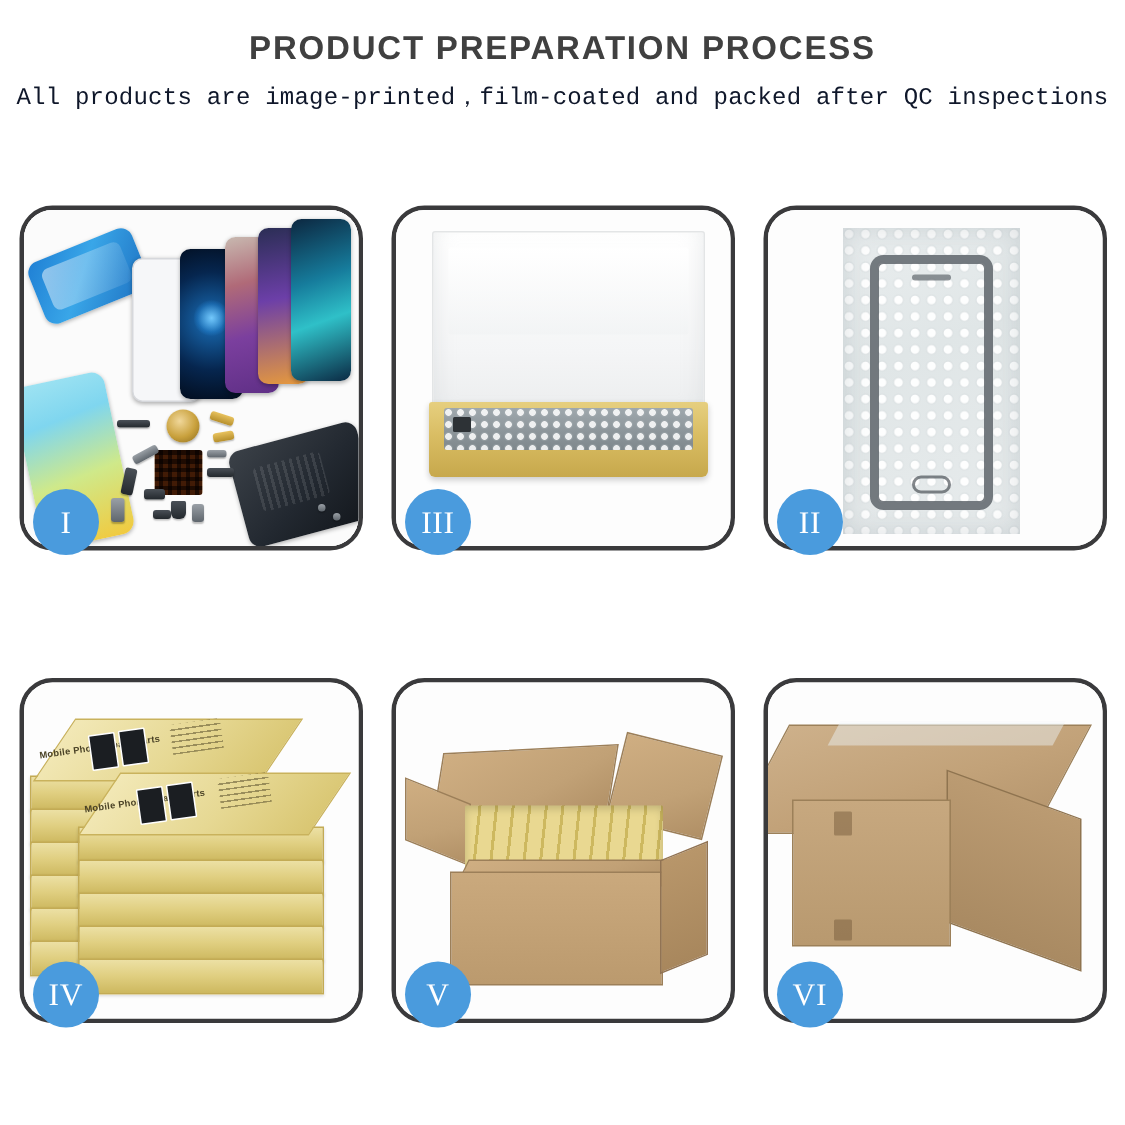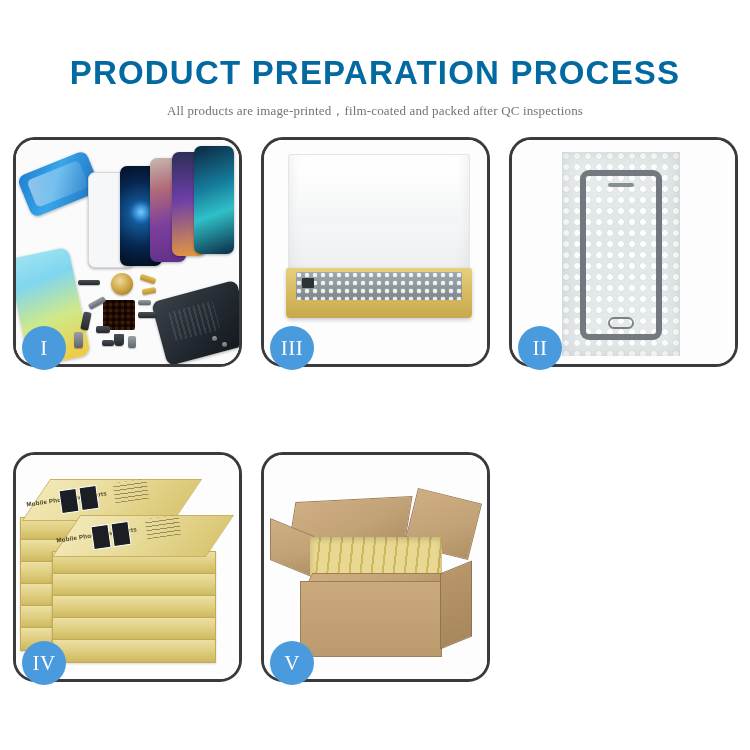--- a/index.html
+++ b/index.html
@@ -17,37 +17,37 @@
 
   
   #header {
     position: absolute;
     top: 0; left: 0;
     width: 750px;
     text-align: center;
   }
   #page-title {
     margin: 0;
-    padding-top: 56px;
+    padding-top: 20px;
     font-family: "Liberation Sans", sans-serif;
-    font-size: 33px;
+    font-size: 22px;
     font-weight: 700;
     letter-spacing: 1.2px;
-    color: #0369a1;
+    color: #404040;
     line-height: 1.05;
     white-space: nowrap;
   }
   #page-subtitle {
     margin: 0;
     padding-top: 11px;
-    font-family: Liberation Serif, serif;
-    font-size: 13px;
+    font-family: Liberation Mono, monospace;
+    font-size: 16px;
     font-weight: 400;
     letter-spacing: 0.15px;
-    color: #737373;
+    color: #0f172a;
     white-space: nowrap;
   }
 
   
   #panel-grid {
     position: absolute;
     top: 137px;
     left: 13px;
     width: 724px;
     display: grid;
@@ -429,14 +429,25 @@
       <div class="v-flap" style="left:146px; top:40px; width:64px; height:56px; transform:rotate(14deg);"></div>
       <div class="v-flap" style="left:6px;  top:72px; width:42px; height:40px; transform:skewY(22deg);"></div>
       <div class="v-fill"></div>
       <div class="v-flap" style="left:44px; top:118px; width:148px; height:16px; transform:skewX(-26deg);"></div>
       <div class="v-body"></div>
       <div class="v-side"></div>
     </div>
     <div class="badge">V</div>
   </div>
 
+  <div class="panel">
+    <div class="panel-clip">
+      <div class="vi-top"></div>
+      <div class="vi-tape"></div>
+      <div class="vi-right"></div>
+      <div class="vi-front"></div>
+      <div class="vi-tab" style="left:44px; top:86px; width:12px; height:16px;"></div>
+      <div class="vi-tab" style="left:44px; top:158px; width:12px; height:14px;"></div>
+    </div>
+    <div class="badge">VI</div>
+  </div>
 
 </div>
 
 </body></html>

